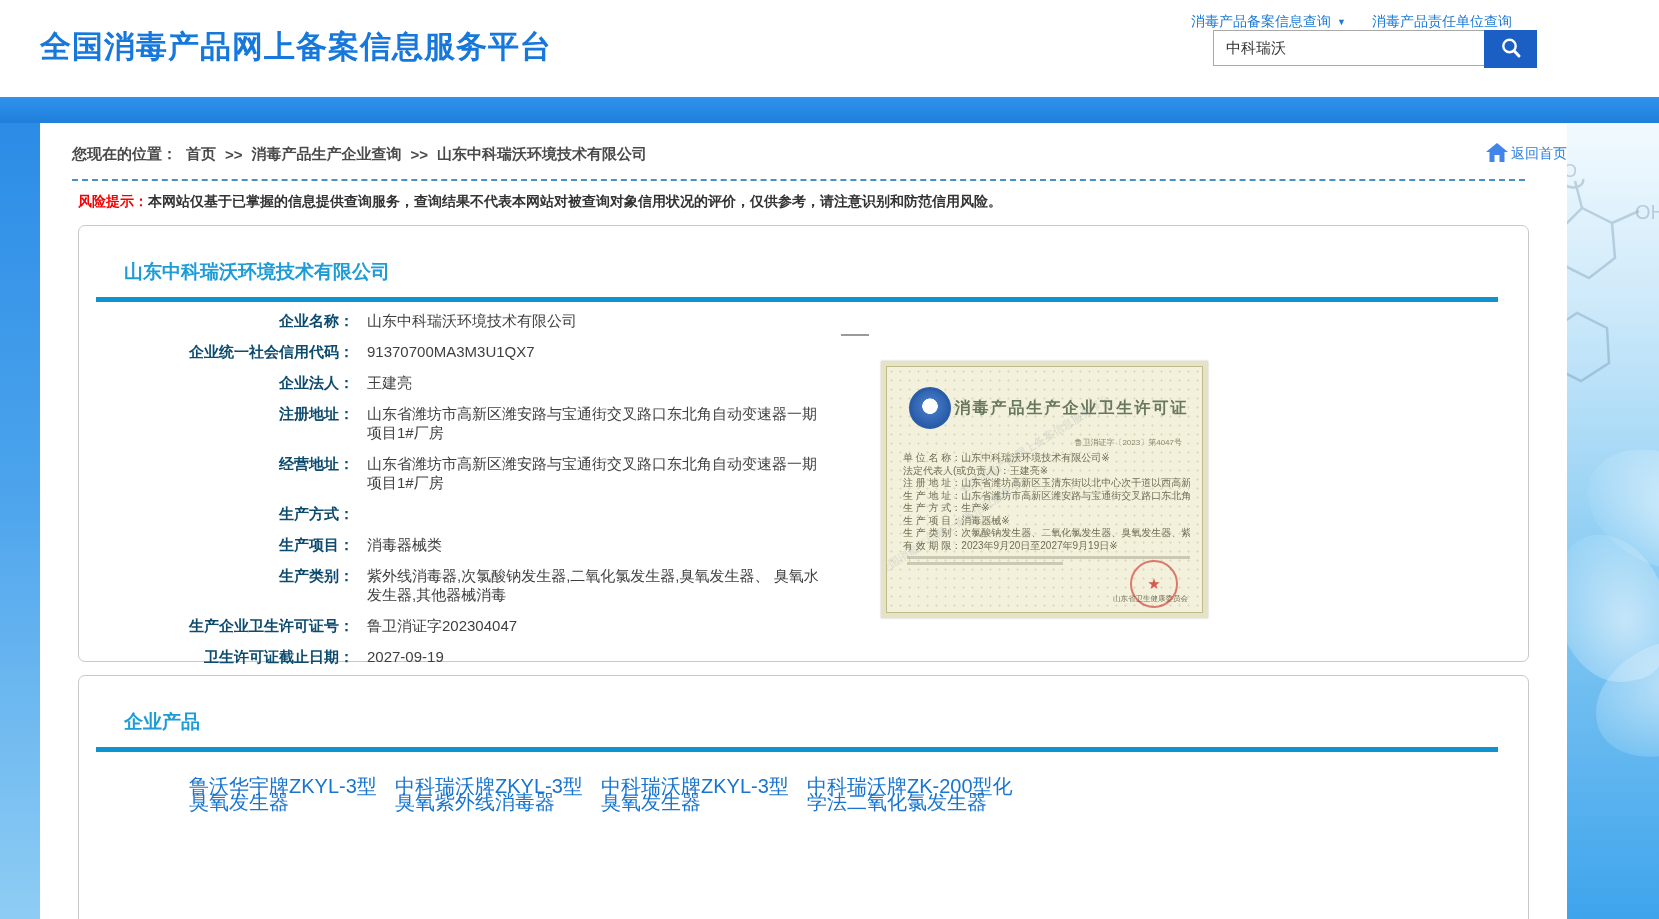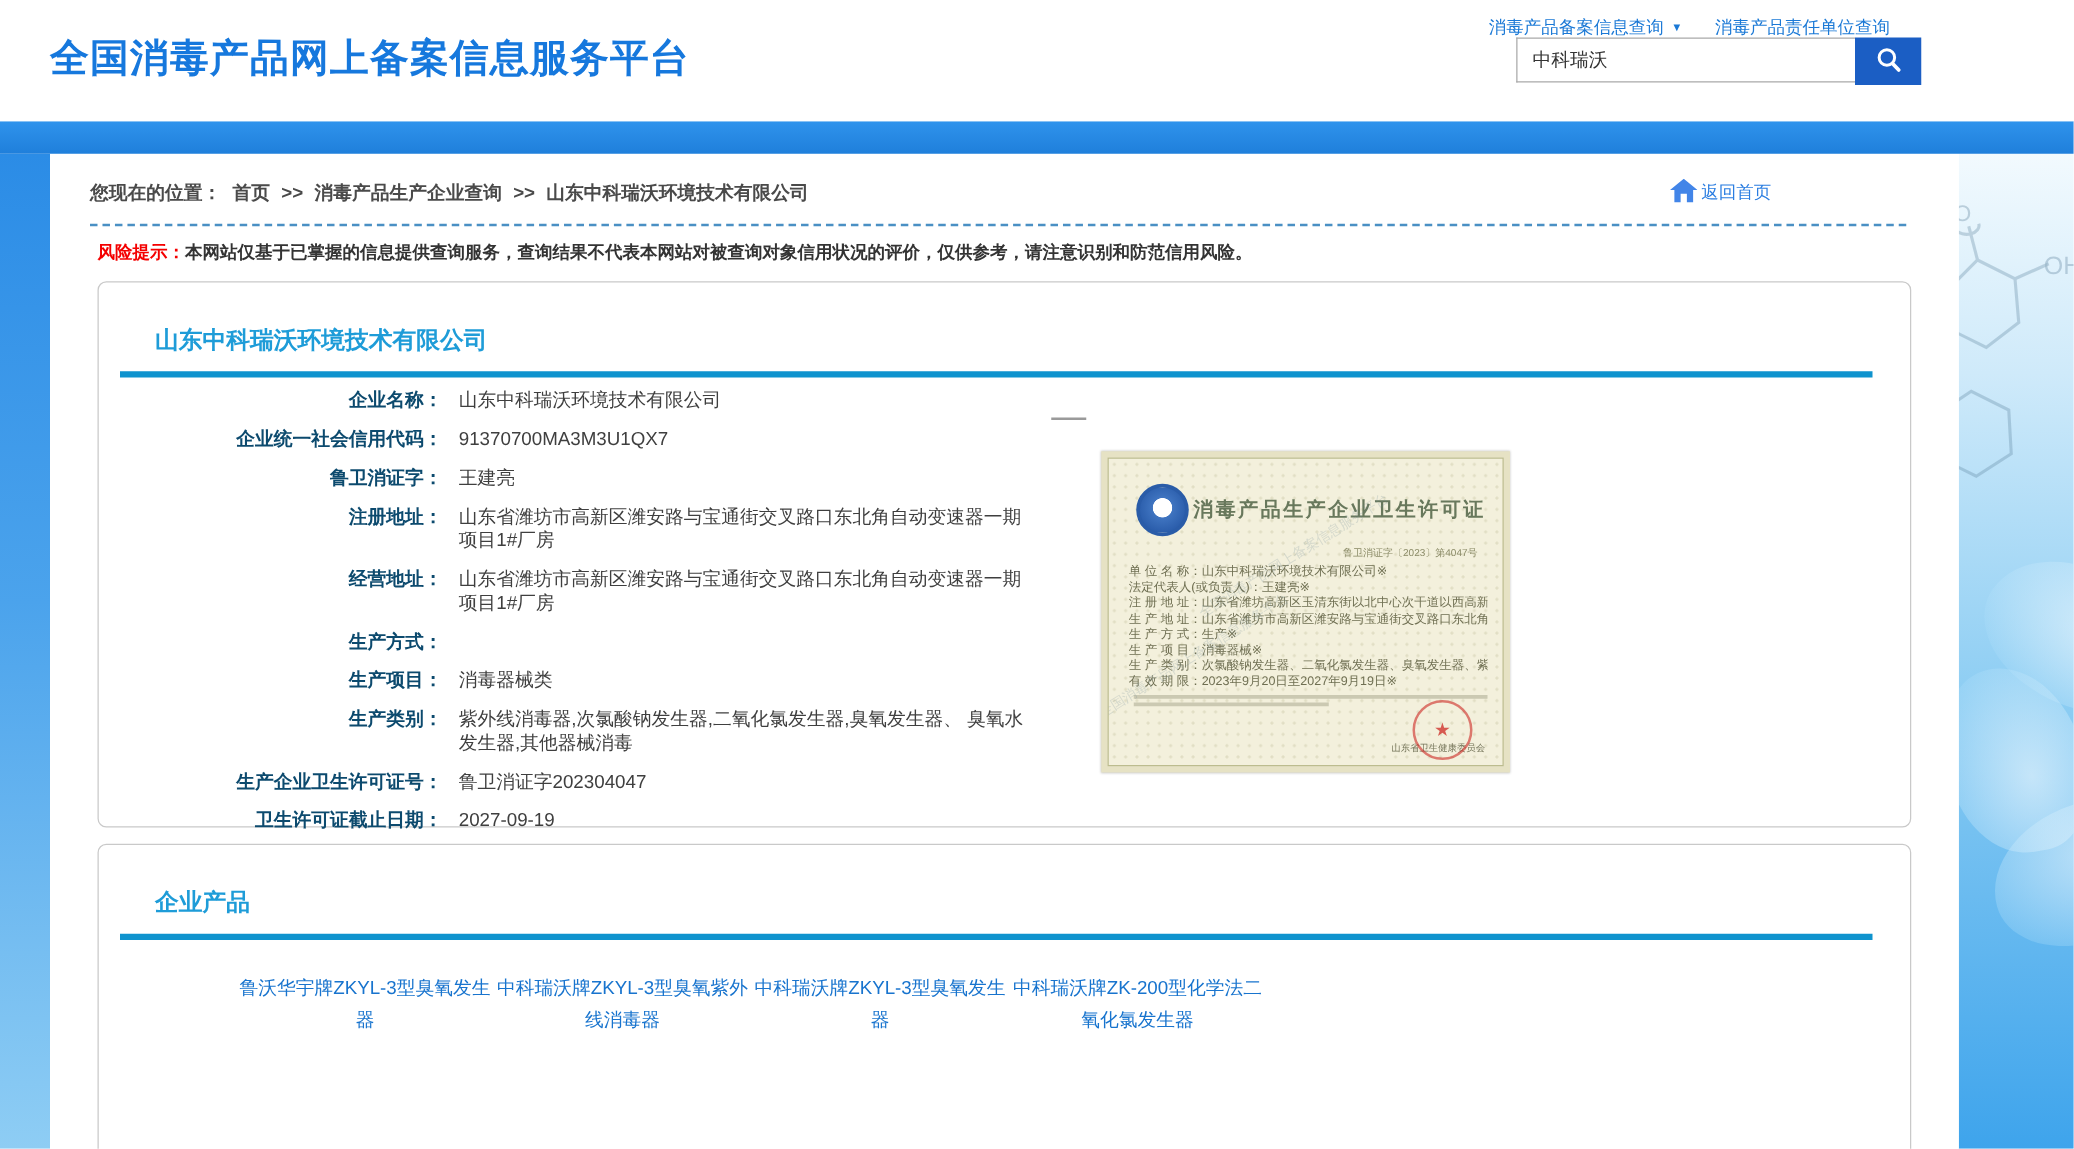--- a/index.html
+++ b/index.html
@@ -24,21 +24,21 @@
   .bg-right{position:absolute;top:123px;bottom:0;left:1567px;width:92px;overflow:hidden;
     background:linear-gradient(180deg,#f2fafe 0%,#cfeafa 22%,#8ccdf3 55%,#3ea4ec 100%);}
   .molecule{position:absolute;top:40px;left:-30px;opacity:.55;}
   .petal{position:absolute;width:150px;height:110px;background:radial-gradient(ellipse at 60% 40%,rgba(255,255,255,.55),rgba(120,200,245,.25));
     border-radius:60% 40% 55% 45%;transform:rotate(35deg);}
   
   .content-col{position:absolute;top:123px;left:40px;width:1527px;bottom:0;background:#fff;z-index:3;}
   .breadcrumb-row{display:flex;justify-content:space-between;align-items:center;margin:20px 0 0 32px;}
   .breadcrumb{font-size:15px;font-weight:bold;color:#4a4a4a;display:flex;gap:9px;align-items:center;}
   .breadcrumb .crumb{color:#4a4a4a;cursor:pointer;}
-  .back-home{display:flex;align-items:center;gap:3px;color:#2a7de1;font-size:14px;cursor:pointer;margin-right:150px;}
+  .back-home{display:flex;align-items:center;gap:3px;color:#2a7de1;font-size:14px;cursor:pointer;}
   .dashed{margin:14px 0 0 32px;width:1453px;border-top:2px dashed #4a90c4;height:0;}
   .risk-row{margin:12px 32px 0 38px;font-size:14px;font-weight:600;color:#333;}
   .risk-label{color:#f40000;}
   
   .panel{border:1px solid #c9c9c9;border-radius:7px;background:#fff;margin-left:38px;width:1451px;box-sizing:border-box;position:relative;}
   .panel-1{margin-top:14px;height:437px;}
   .panel-2{margin-top:13px;height:340px;}
   .panel-title{margin:33px 0 0 45px;font-size:19px;font-weight:bold;color:#1e9cd8;}
   .blue-underline{margin:12px 30px 0 17px;height:5px;background:#0f93ce;}
   
@@ -63,21 +63,21 @@
   .cert-fine .f{height:3px;background:rgba(130,130,100,.35);margin-bottom:3px;}
   .cert-fine .f2{width:55%;}
   .cert-issuer{position:absolute;right:14px;bottom:8px;font-size:7.5px;color:#75755a;}
   .seal{position:absolute;right:24px;bottom:4px;width:44px;height:44px;border-radius:50%;border:2px solid rgba(205,40,35,.6);
     display:flex;align-items:center;justify-content:center;color:rgba(205,40,35,.75);font-size:15px;}
   .watermark{position:absolute;font-size:11px;color:rgba(110,135,150,.22);transform:rotate(-32deg);white-space:nowrap;pointer-events:none;}
   .wm1{left:-20px;top:150px;}
   .wm2{left:60px;top:70px;}
   
   .products{display:flex;flex-wrap:wrap;padding-left:110px;margin-top:26px;}
-  .product-link{width:206px;text-align:center;font-size:15px;color:#1874ce;line-height:26px;margin-bottom:16px;cursor:pointer;}
+  .product-link{width:206px;font-size:20px;color:#1874ce;line-height:16px;margin-bottom:16px;cursor:pointer;}
 </style>
 </head>
 <body>
 
 <div class="site-header">
   <div class="site-title">全国消毒产品网上备案信息服务平台</div>
 
   <div class="top-links">
     <div class="top-link">
       <span>消毒产品备案信息查询</span>
@@ -157,21 +157,21 @@
     <div class="info">
       <div class="info-row">
         <div class="info-label">企业名称：</div>
         <div class="info-value">山东中科瑞沃环境技术有限公司</div>
       </div>
       <div class="info-row">
         <div class="info-label">企业统一社会信用代码：</div>
         <div class="info-value">91370700MA3M3U1QX7</div>
       </div>
       <div class="info-row">
-        <div class="info-label">鲁卫消证字：</div>
+        <div class="info-label">企业法人：</div>
         <div class="info-value">王建亮</div>
       </div>
       <div class="info-row">
         <div class="info-label">注册地址：</div>
         <div class="info-value">山东省潍坊市高新区潍安路与宝通街交叉路口东北角自动变速器一期项目1#厂房</div>
       </div>
       <div class="info-row">
         <div class="info-label">经营地址：</div>
         <div class="info-value">山东省潍坊市高新区潍安路与宝通街交叉路口东北角自动变速器一期项目1#厂房</div>
       </div>

